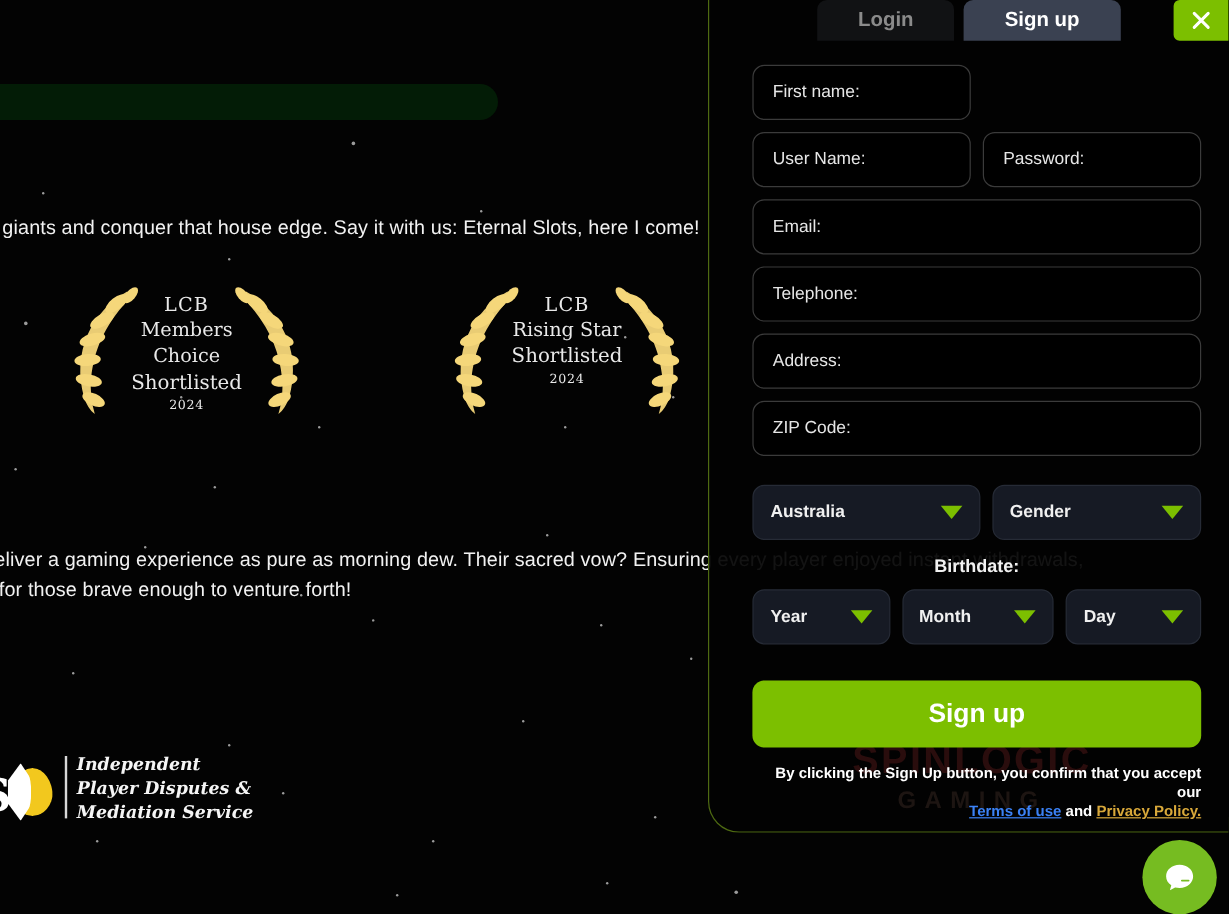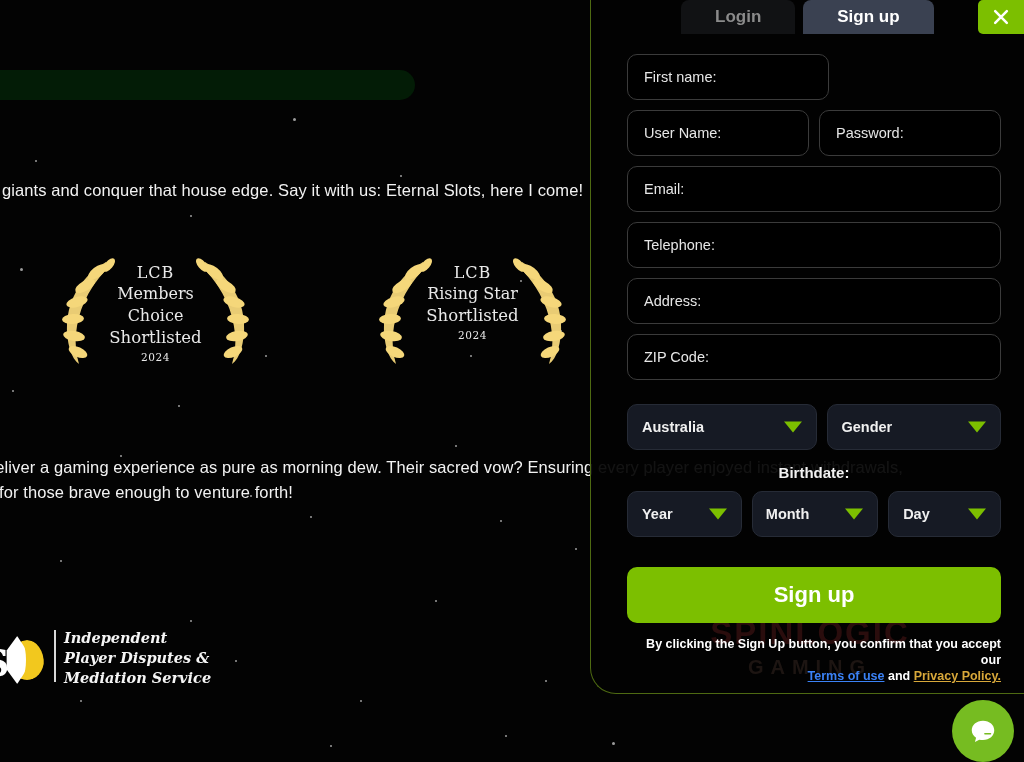--- a/index.html
+++ b/index.html
@@ -20,21 +20,21 @@
   }
 
   .bgtext {
     position:absolute; color:#f2f2f2; font-size:16.5px; line-height:25px;
     letter-spacing:.1px; white-space:nowrap;
   }
   .bgtext.p1 { left:-12px; top:178px; }
   .bgtext.p2 { left:-14px; top:455px; }
 
   
-  .awards { position:absolute; left:40px; top:256px; width:540px; height:120px; }
+  .awards { position:absolute; left:40px; top:237px; width:540px; height:120px; }
   .badge { position:absolute; width:215px; height:115px; }
   .badge .wreath { position:absolute; top:0; width:62px; height:112px; }
   .badge .wl { left:6px; }
   .badge .wr { right:6px; transform:scaleX(-1); }
   .badge .btxt {
     position:absolute; left:52px; right:52px; top:6px; text-align:center;
     font-family:"DejaVu Serif", serif; color:#e9e9e9;
   }
   .btxt .l1 { font-size:16px; letter-spacing:1px; line-height:21px; }
   .btxt .l2 { font-size:16px; line-height:22px; }
@@ -98,21 +98,21 @@
   }
   .closebtn svg { width:20px; height:20px; }
 
   .form { position:absolute; left:36px; top:110px; width:374px; }
   .row { display:flex; gap:10px; margin-bottom:10px; }
   .field {
     height:46px; background:#000; border:1px solid #3b3b3b; border-radius:10px;
     display:flex; align-items:center; padding:0 16px;
     font-size:14.5px; color:#e6e6e6; cursor:text;
   }
-  .field.half { width:202px; }
+  .field.half { width:182px; }
   .field.full { width:374px; }
 
   .sel {
     height:46px; background:#161a24; border:1px solid #262b36; border-radius:10px;
     display:flex; align-items:center; padding:0 14px;
     font-size:14.5px; font-weight:700; color:#f0f0f0; cursor:pointer;
     position:relative;
   }
   .sel .arrow {
     position:absolute; right:14px; top:50%; transform:translateY(-50%);

